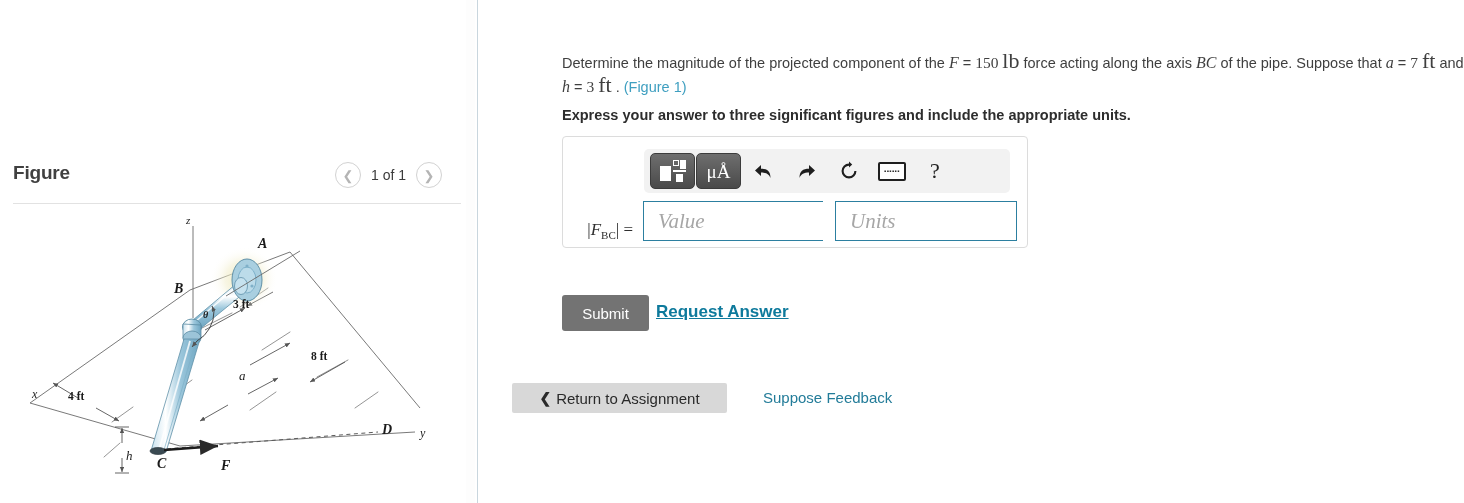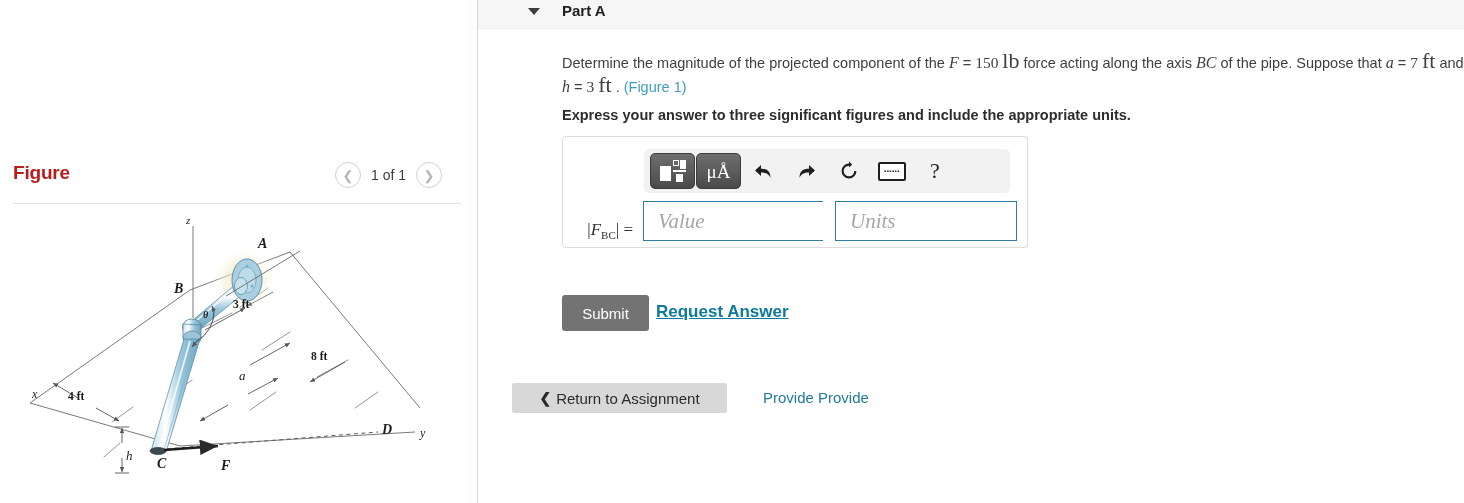--- a/index.html
+++ b/index.html
@@ -13,21 +13,21 @@
   
   .left-panel{
     position:absolute;left:0;top:0;width:477px;height:503px;
     background:#fff;overflow:hidden;
   }
   .figure-header{
     position:absolute;left:13px;top:160px;width:448px;height:42px;
   }
   .figure-title{
     position:absolute;left:0;top:2px;
-    font-size:19px;font-weight:bold;color:#b91c1c;letter-spacing:-0.2px;
+    font-size:19px;font-weight:bold;color:#404040;letter-spacing:-0.2px;
   }
   .fig-nav{position:absolute;right:19px;top:2px;display:flex;align-items:center;gap:10px;}
   .nav-circle{
     width:26px;height:26px;border-radius:50%;border:1px solid #d2d2d2;
     display:flex;align-items:center;justify-content:center;
     color:#b4b4b4;font-size:13px;background:#fff;box-sizing:border-box;
   }
   .nav-count{font-size:14px;color:#3b3b3b;}
   .figure-rule{
     position:absolute;left:13px;top:203px;width:448px;height:1px;background:#e2e2e2;
@@ -311,24 +311,20 @@
 
     <div class="left-scroll-track">
       
     </div>
   </div>
 
   <div class="v-divider"></div>
 
   <div class="right-panel">
 
-    <div class="part-header">
-      <div class="part-caret"></div>
-      <div class="part-title">Part A</div>
-    </div>
 
     <div class="q-body">
       <span>Determine the magnitude of the projected component of the </span><span class="mathit">F</span><span> = </span><span class="num">150 </span><span class="mathup">lb</span><span> force acting along the axis </span><span class="mathit">BC</span><span> of the pipe. Suppose that </span><span class="mathit">a</span><span> = </span><span class="num">7 </span><span class="mathup">ft</span><span> and </span><span class="mathit">h</span><span> = </span><span class="num">3 </span><span class="mathup">ft</span><span> . </span><a class="figlink" href="#">(Figure 1)</a>
     </div>
 
     <div class="q-instr">Express your answer to three significant figures and include the appropriate units.</div>
 
     <div class="answer-box">
 
       <div class="toolbar">
@@ -379,16 +375,16 @@
       </div>
     </div>
 
     <button class="submit-btn">Submit</button>
     <a class="request-answer" href="#">Request Answer</a>
 
     <button class="return-btn">
       <span class="chev-left">❮</span>
       <span>Return to Assignment</span>
     </button>
-    <a class="provide-feedback" href="#">Provide Provide</a>
+    <a class="provide-feedback" href="#">Suppose Feedback</a>
   </div>
 
 </div>
 
 </body></html>

